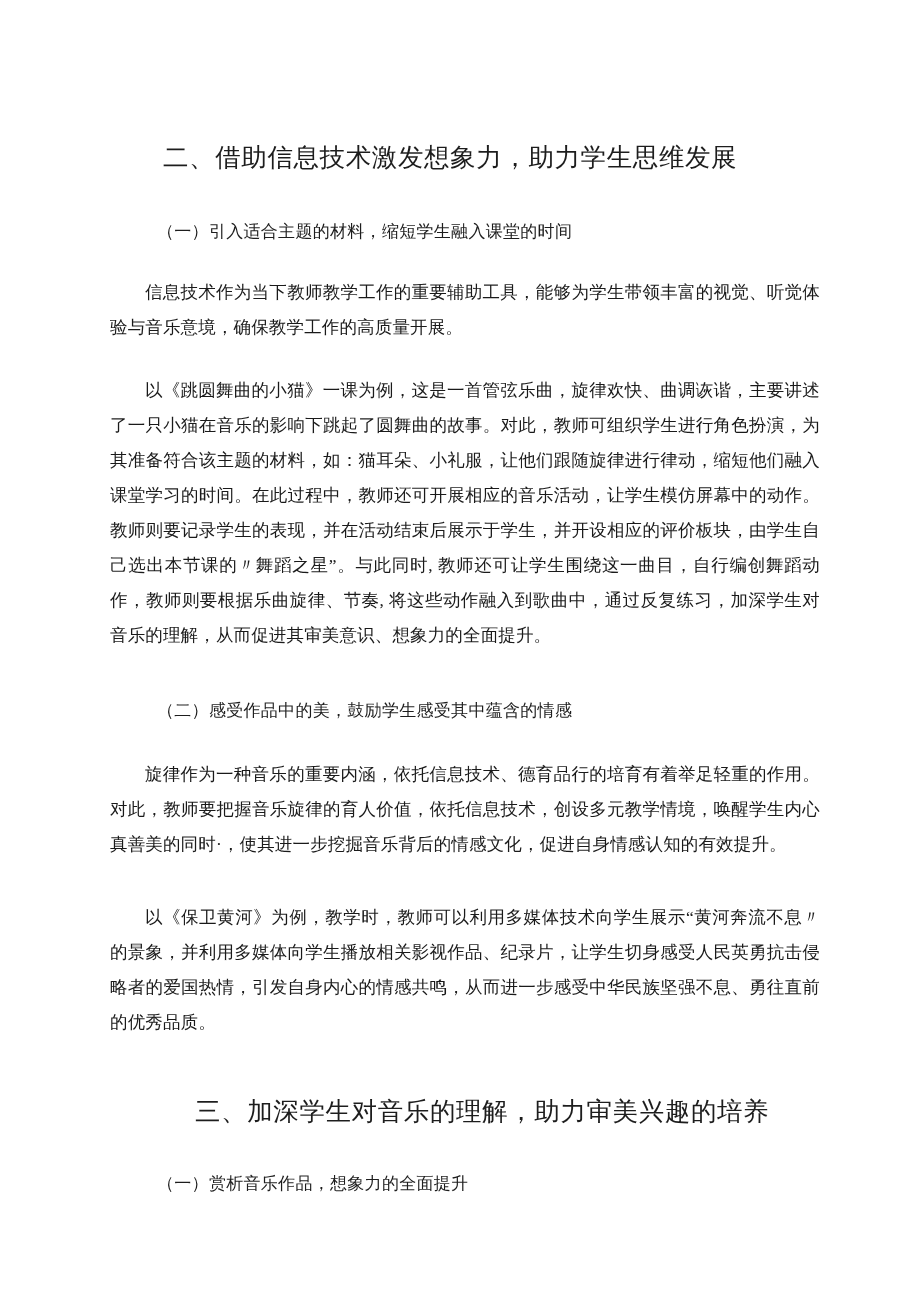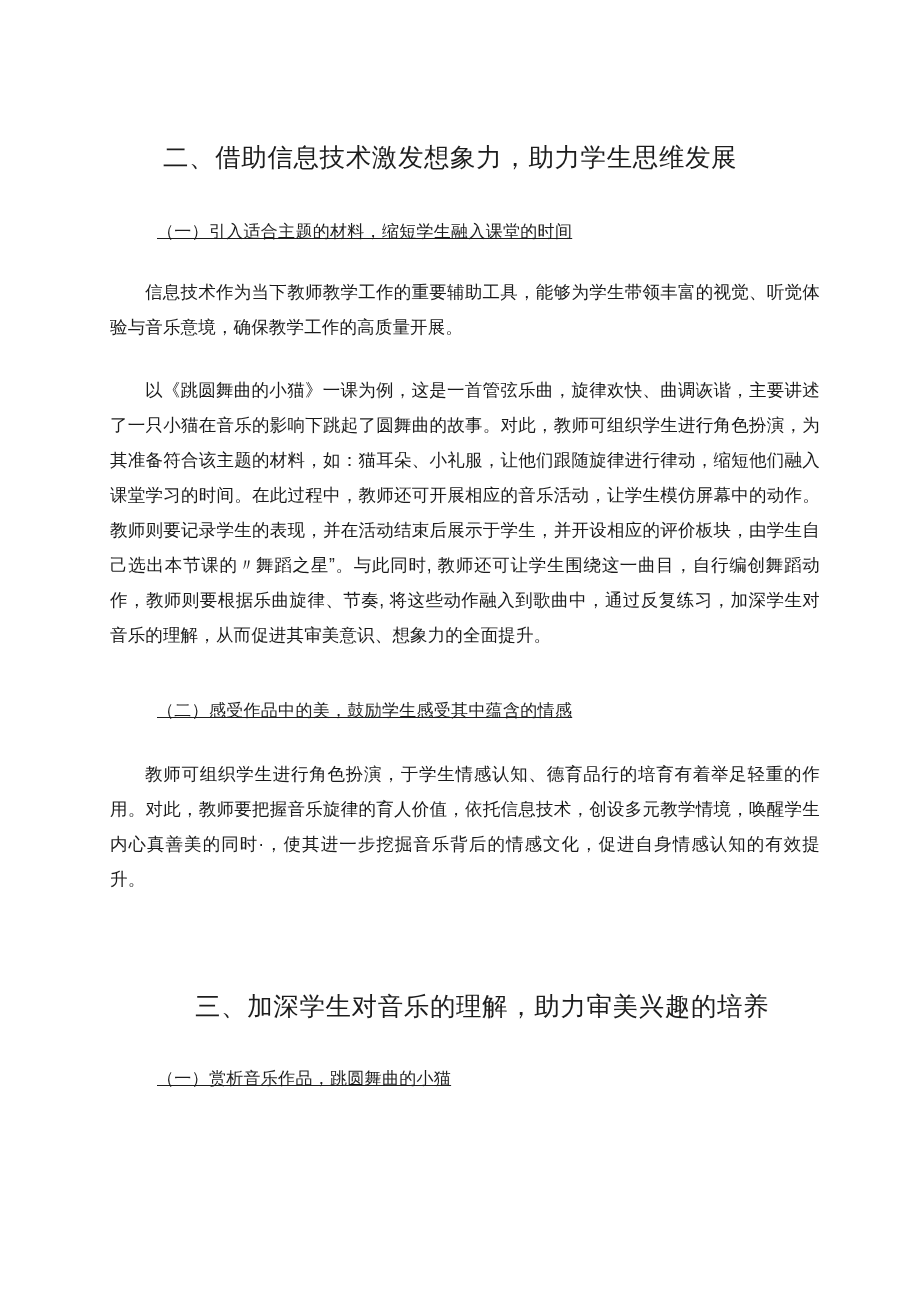--- a/index.html
+++ b/index.html
@@ -53,26 +53,25 @@
   .h-sub {
     font-family: "DejaVu Serif", "Liberation Serif", serif;
     font-size: 17px;
     font-weight: 400;
     letter-spacing: 0.3px;
     color: #1d1d1d;
     line-height: 1.6;
     margin: 0;
     padding-left: 47px;
     white-space: nowrap;
-    text-decoration: underline;
   }
 
   
   .para {
-    font-family: Liberation Sans, sans-serif;
+    font-family: Liberation Serif, serif;
     font-size: 17.5px;
     font-weight: 400;
     line-height: 35px;
     color: #1a1a1a;
     margin: 0;
     text-align: justify;
     text-justify: inter-character;
     text-indent: 2em;
     letter-spacing: 0.15px;
     word-break: break-all;
@@ -107,27 +106,28 @@
     <div class="sp-c"></div>
 
     <p class="para">以《跳圆舞曲的小猫》一课为例，这是一首管弦乐曲，旋律欢快、曲调诙谐，主要讲述了一只小猫在音乐的影响下跳起了圆舞曲的故事。对此，教师可组织学生进行角色扮演，为其准备符合该主题的材料，如：猫耳朵、小礼服，让他们跟随旋律进行律动，缩短他们融入课堂学习的时间。在此过程中，教师还可开展相应的音乐活动，让学生模仿屏幕中的动作。教师则要记录学生的表现，并在活动结束后展示于学生，并开设相应的评价板块，由学生自己选出本节课的〃舞蹈之星”。与此同时, 教师还可让学生围绕这一曲目，自行编创舞蹈动作，教师则要根据乐曲旋律、节奏, 将这些动作融入到歌曲中，通过反复练习，加深学生对音乐的理解，从而促进其审美意识、想象力的全面提升。</p>
 
     <div class="sp-d"></div>
 
     <h3 class="h-sub">（二）感受作品中的美，鼓励学生感受其中蕴含的情感</h3>
 
     <div class="sp-e"></div>
 
-    <p class="para">教师可组织学生进行角色扮演，于学生情感认知、德育品行的培育有着举足轻重的作用。对此，教师要把握音乐旋律的育人价值，依托信息技术，创设多元教学情境，唤醒学生内心真善美的同时·，使其进一步挖掘音乐背后的情感文化，促进自身情感认知的有效提升。</p>
+    <p class="para">旋律作为一种音乐的重要内涵，依托信息技术、德育品行的培育有着举足轻重的作用。对此，教师要把握音乐旋律的育人价值，依托信息技术，创设多元教学情境，唤醒学生内心真善美的同时·，使其进一步挖掘音乐背后的情感文化，促进自身情感认知的有效提升。</p>
 
     <div class="sp-f"></div>
 
+    <p class="para">以《保卫黄河》为例，教学时，教师可以利用多媒体技术向学生展示“黄河奔流不息〃的景象，并利用多媒体向学生播放相关影视作品、纪录片，让学生切身感受人民英勇抗击侵略者的爱国热情，引发自身内心的情感共鸣，从而进一步感受中华民族坚强不息、勇往直前的优秀品质。</p>
 
     <div class="sp-h"></div>
 
     <h2 class="h-section indent-2">三、加深学生对音乐的理解，助力审美兴趣的培养</h2>
 
     <div class="sp-i"></div>
 
-    <h3 class="h-sub">（一）赏析音乐作品，跳圆舞曲的小猫</h3>
+    <h3 class="h-sub">（一）赏析音乐作品，想象力的全面提升</h3>
 
   </div>
 </div>
 
 </body></html>

